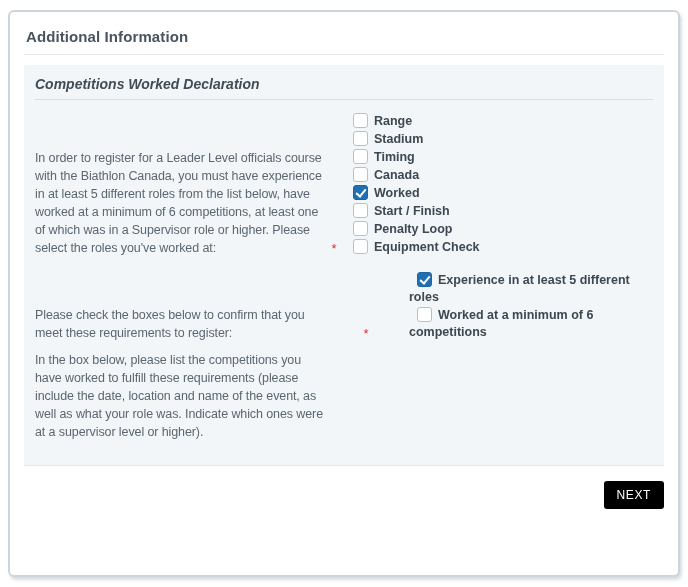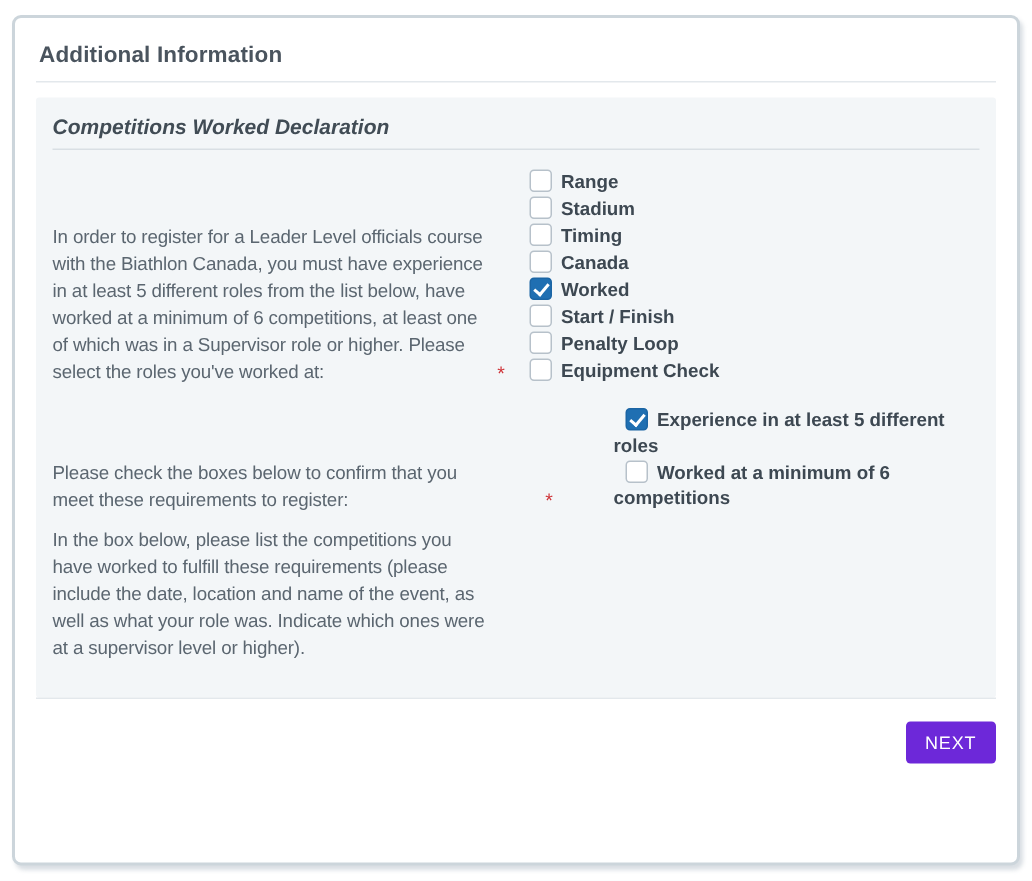--- a/index.html
+++ b/index.html
@@ -61,21 +61,21 @@
     display:block; margin:4px 0 0 12px; width:calc(100% - 12px); height:145px;
     border:1px solid #c6cfd6; border-radius:3px; background:#fff;
     padding:9px 10px; font-family:"Liberation Sans", sans-serif;
     font-size:12.5px; color:#3d4852; resize:both; outline:none;
   }
   .free-text::placeholder { color:#8d9aa7; letter-spacing:0.4px; }
   .footer-rule { margin-top:14px; }
   .footer { margin-top:15px; text-align:right; }
   .next-btn {
     display:inline-block; min-width:54px; height:28px; padding:0 13px;
-    background:#6d28d9; color:#fff; border:none; border-radius:3px;
+    background:#000000; color:#fff; border:none; border-radius:3px;
     font-family:"Liberation Sans", sans-serif; font-size:12px;
     letter-spacing:0.6px; cursor:pointer;
   }
 </style>
 </head>
 <body>
 
 <div class="card">
 
   <h2 class="page-title">Additional Information</h2>

